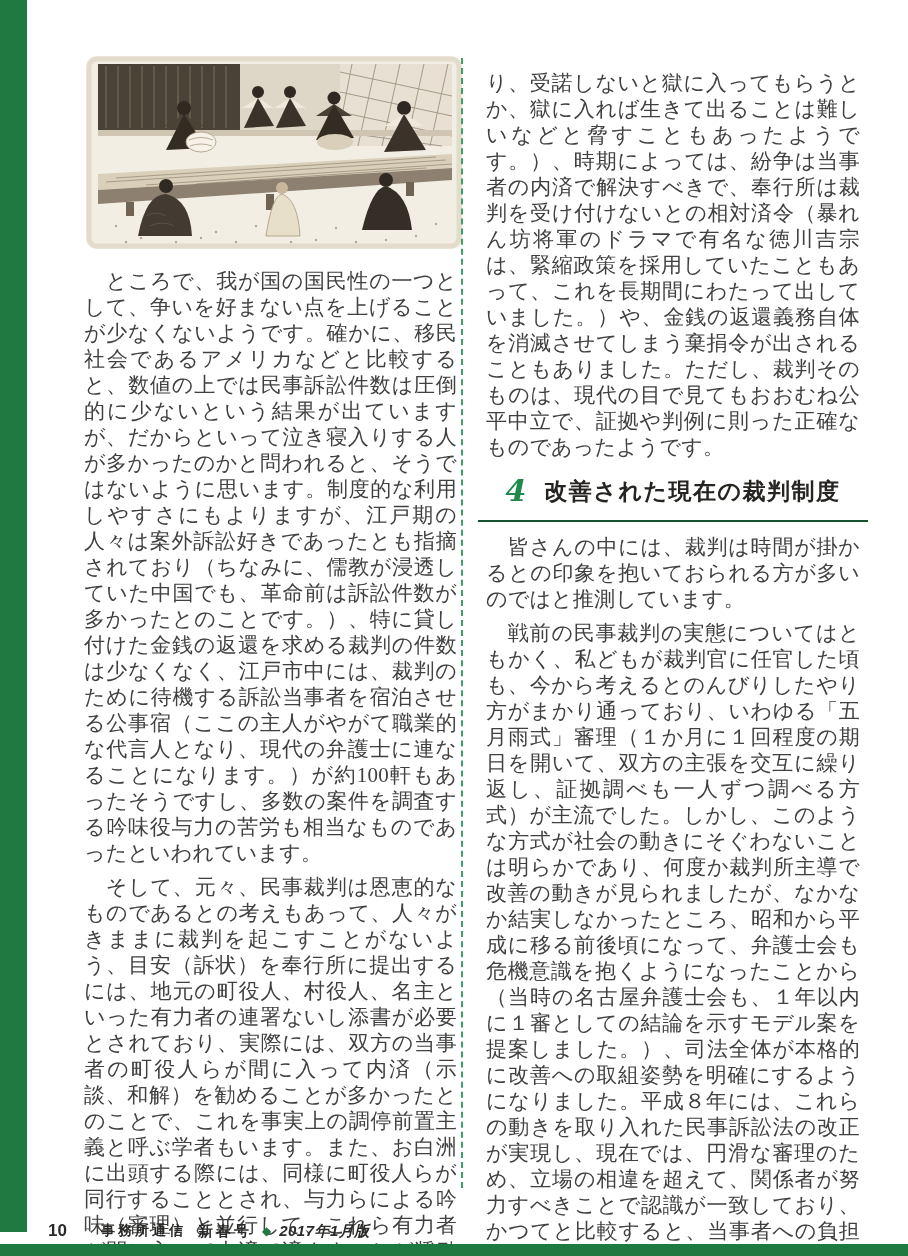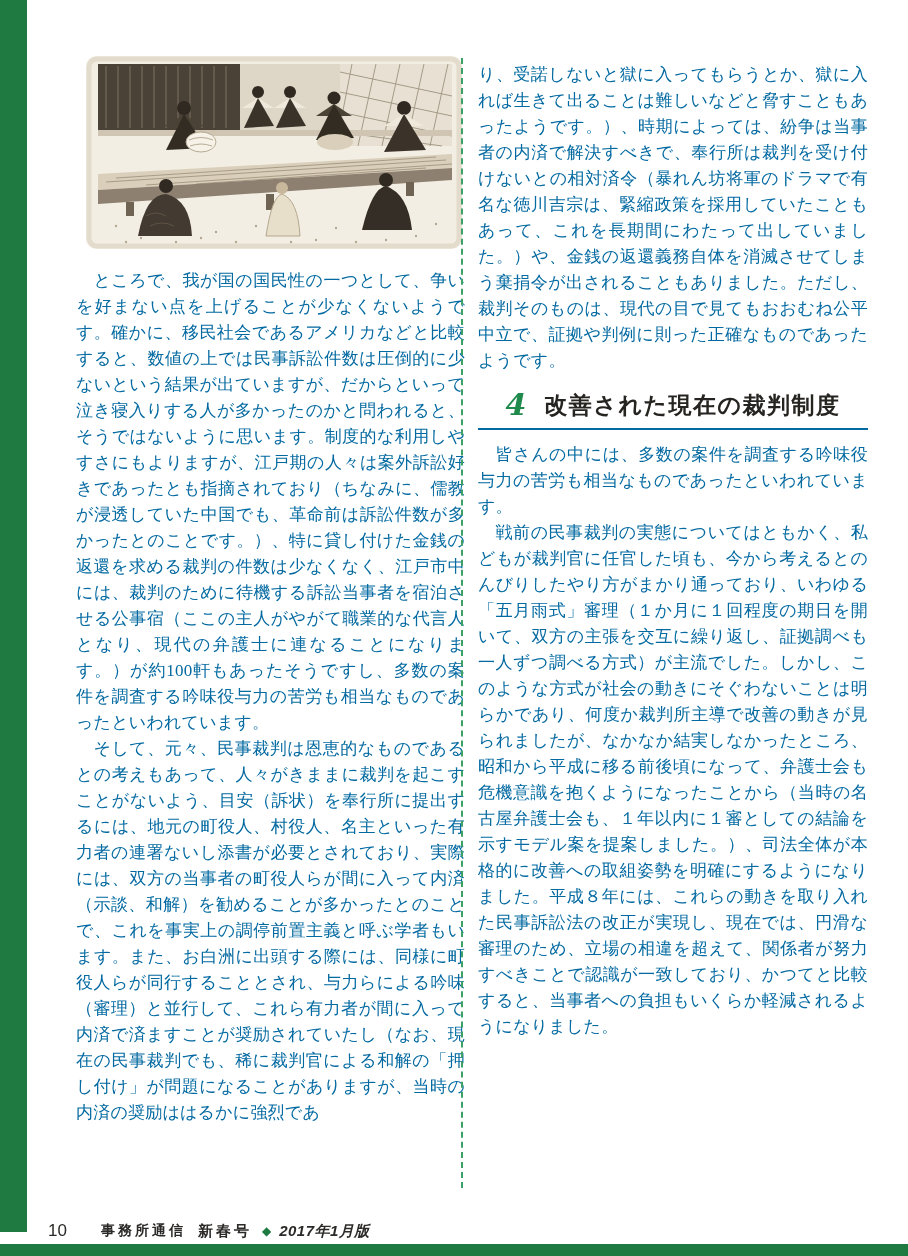--- a/index.html
+++ b/index.html
@@ -8,38 +8,38 @@
     font-family:"Liberation Serif",serif;overflow:hidden;margin:0 auto;
   }
   .left-bar{position:absolute;left:0;top:0;width:27px;height:1232px;background:#1e7a41;}
   .bottom-bar{position:absolute;left:0;top:1244px;width:908px;height:12px;background:#1e7a41;}
   .divider{position:absolute;left:461px;top:58px;height:1130px;width:0;border-left:2px dashed #3da066;}
   .col{position:absolute;}
   .col-left{left:76px;top:56px;width:389px;}
   .col-right{left:478px;top:62px;width:390px;}
   figure.illus{margin:0 0 19px 10px;width:376px;height:193px;}
   p.body{
-    margin:0;font-size:17px;line-height:26px;text-align:justify;
-    color:#0369a1;letter-spacing:0.2px;line-break:strict;
+    margin:8px;font-size:21px;line-height:26px;text-align:justify;
+    color:#404040;letter-spacing:0.2px;line-break:strict;
   }
   .section-heading{
-    margin:13px 0 12px 0;padding-bottom:6px;border-bottom:2px solid #0369a1;
+    margin:13px 0 12px 0;padding-bottom:12px;border-bottom:2px solid #14532d;
     text-align:center;color:#262420;white-space:nowrap;
   }
   .sec-num{
     font-family:"DejaVu Serif",serif;font-size:30px;font-style:italic;font-weight:bold;
     color:#1f8a4c;margin-right:18px;vertical-align:-2px;
   }
   .sec-title{font-size:23px;font-weight:bold;letter-spacing:1.5px;}
   .footer{
     position:absolute;left:48px;top:1222px;height:18px;
     font-family:"Liberation Sans",sans-serif;color:#2b2a28;
     display:flex;align-items:center;
   }
-  .page-num{font-size:17px;font-weight:normal;margin-right:34px;}
+  .page-num{font-size:17px;font-weight:bold;margin-right:34px;}
   .pub{font-size:14px;font-weight:bold;letter-spacing:3px;text-align:center;}
   .issue{font-size:15px;font-weight:bold;letter-spacing:3px;margin-left:12px;}
   .diamond{color:#1e7a41;font-size:12px;margin:0 8px 0 10px;}
   .edition{font-size:15px;font-weight:bold;letter-spacing:0.5px;font-style:italic;}
 </style>
 </head>
 <body>
 
 <div class="page">
 
@@ -149,21 +149,21 @@
     <p class="body">　そして、元々、民事裁判は恩恵的なものであるとの考えもあって、人々がきままに裁判を起こすことがないよう、目安（訴状）を奉行所に提出するには、地元の町役人、村役人、名主といった有力者の連署ないし添書が必要とされており、実際には、双方の当事者の町役人らが間に入って内済（示談、和解）を勧めることが多かったとのことで、これを事実上の調停前置主義と呼ぶ学者もいます。また、お白洲に出頭する際には、同様に町役人らが同行することとされ、与力らによる吟味（審理）と並行して、これら有力者が間に入って内済で済ますことが奨励されていたし（なお、現在の民事裁判でも、稀に裁判官による和解の「押し付け」が問題になることがありますが、当時の内済の奨励ははるかに強烈であ</p>
   </div>
 
   <div class="divider"></div>
 
   <div class="col col-right">
     <p class="body">り、受諾しないと獄に入ってもらうとか、獄に入れば生きて出ることは難しいなどと脅すこともあったようです。）、時期によっては、紛争は当事者の内済で解決すべきで、奉行所は裁判を受け付けないとの相対済令（暴れん坊将軍のドラマで有名な徳川吉宗は、緊縮政策を採用していたこともあって、これを長期間にわたって出していました。）や、金銭の返還義務自体を消滅させてしまう棄捐令が出されることもありました。ただし、裁判そのものは、現代の目で見てもおおむね公平中立で、証拠や判例に則った正確なものであったようです。</p>
     <h2 class="section-heading">
       <span class="sec-num">4</span><span class="sec-title">改善された現在の裁判制度</span>
     </h2>
-    <p class="body">　皆さんの中には、多数の案件を調査する吟味役与力の苦労も相当なものであったといわれています。</p>
+    <p class="body">　皆さんの中には、裁判は時間が掛かるとの印象を抱いておられる方が多いのではと推測しています。</p>
     <p class="body">　戦前の民事裁判の実態についてはともかく、私どもが裁判官に任官した頃も、今から考えるとのんびりしたやり方がまかり通っており、いわゆる「五月雨式」審理（１か月に１回程度の期日を開いて、双方の主張を交互に繰り返し、証拠調べも一人ずつ調べる方式）が主流でした。しかし、このような方式が社会の動きにそぐわないことは明らかであり、何度か裁判所主導で改善の動きが見られましたが、なかなか結実しなかったところ、昭和から平成に移る前後頃になって、弁護士会も危機意識を抱くようになったことから（当時の名古屋弁護士会も、１年以内に１審としての結論を示すモデル案を提案しました。）、司法全体が本格的に改善への取組姿勢を明確にするようになりました。平成８年には、これらの動きを取り入れた民事訴訟法の改正が実現し、現在では、円滑な審理のため、立場の相違を超えて、関係者が努力すべきことで認識が一致しており、かつてと比較すると、当事者への負担もいくらか軽減されるようになりました。</p>
   </div>
 
   <div class="footer">
     <span class="page-num">10</span>
     <span class="pub">事務所通信</span>
     <span class="issue">新春号</span>
     <span class="diamond">◆</span>
     <span class="edition">2017年1月版</span>
   </div>

